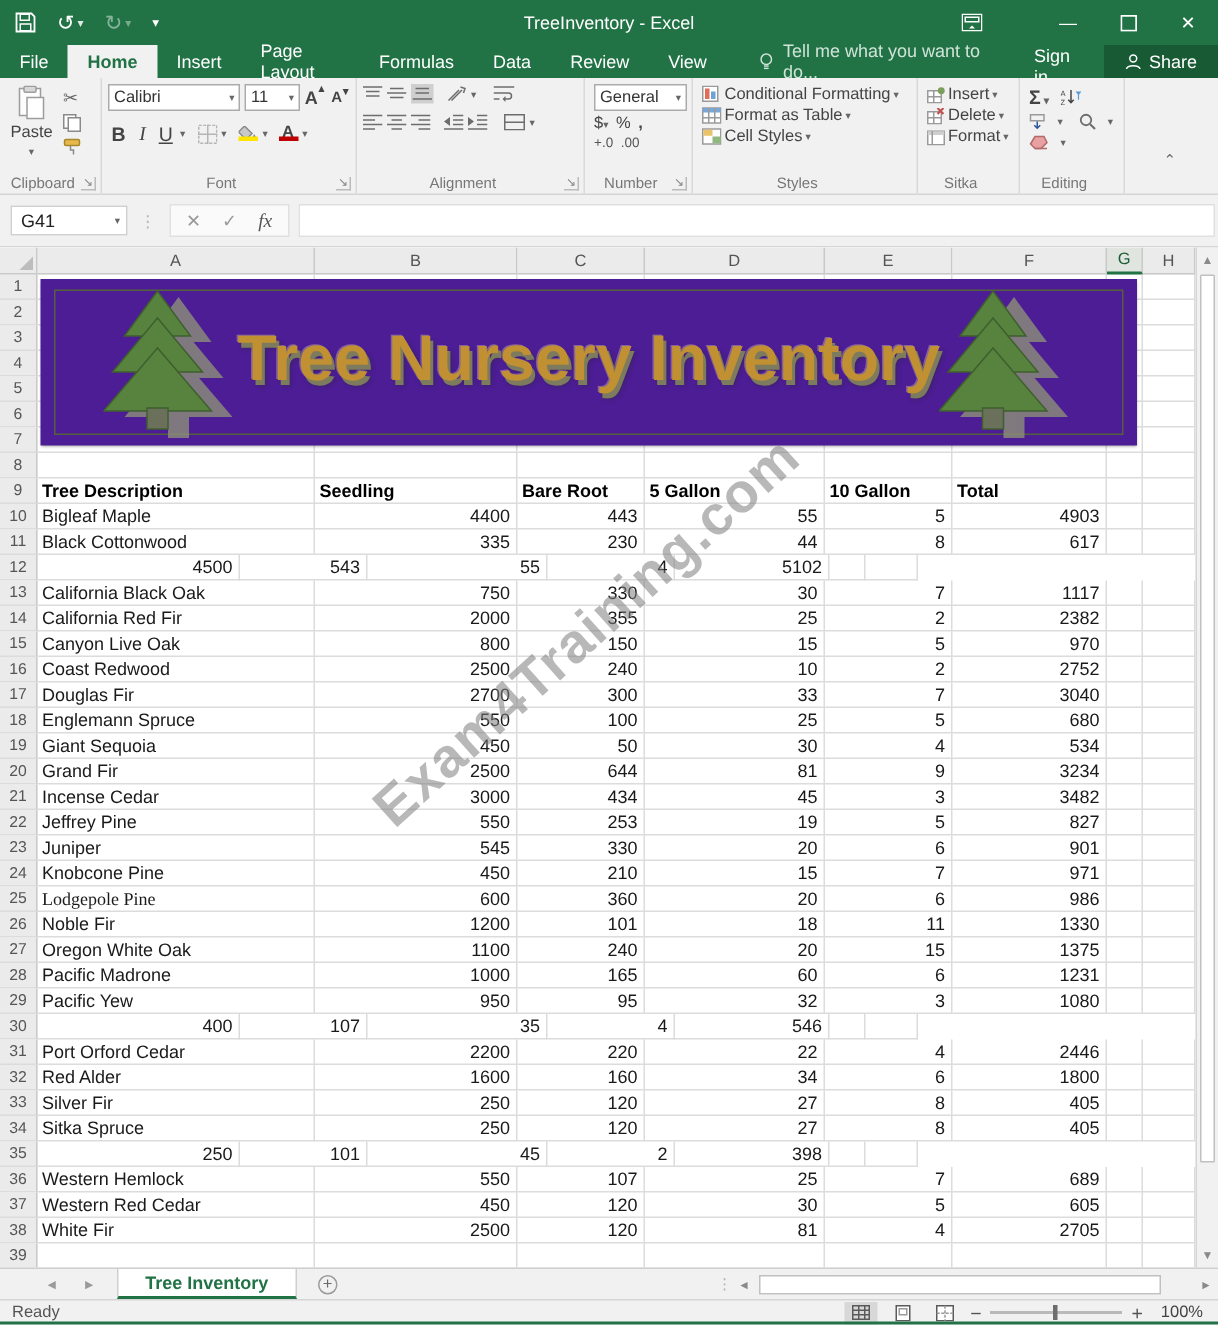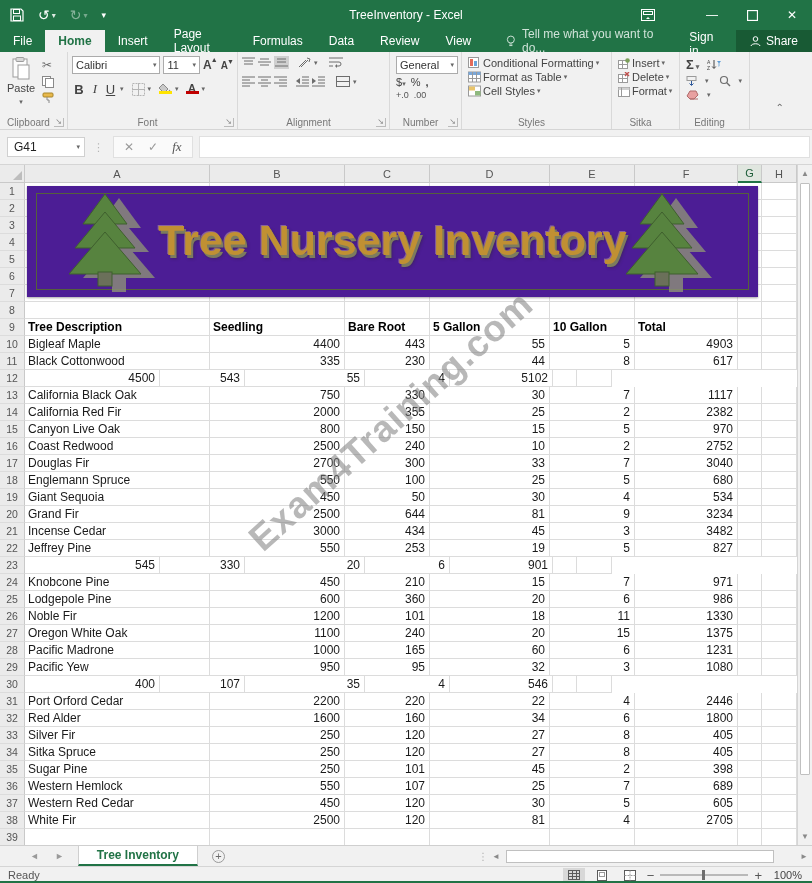--- a/index.html
+++ b/index.html
@@ -757,20 +757,21 @@
       <div class="cell num" style="width: 135px; flex: 0 0 135px;">550</div>
       <div class="cell num" style="width: 85px; flex: 0 0 85px;">253</div>
       <div class="cell num" style="width: 120px; flex: 0 0 120px;">19</div>
       <div class="cell num" style="width: 85px; flex: 0 0 85px;">5</div>
       <div class="cell num" style="width: 103px; flex: 0 0 103px;">827</div>
       <div class="cell" style="width: 24px; flex: 0 0 24px;"></div>
       <div class="cell" style="width: 35px; flex: 0 0 35px;"></div>
     </div>
     <div class="srow">
       <div class="rhdr">23</div>
+      <div class="cell txt" style="width: 185px; flex: 0 0 185px;">Juniper</div>
       <div class="cell num" style="width: 135px; flex: 0 0 135px;">545</div>
       <div class="cell num" style="width: 85px; flex: 0 0 85px;">330</div>
       <div class="cell num" style="width: 120px; flex: 0 0 120px;">20</div>
       <div class="cell num" style="width: 85px; flex: 0 0 85px;">6</div>
       <div class="cell num" style="width: 103px; flex: 0 0 103px;">901</div>
       <div class="cell" style="width: 24px; flex: 0 0 24px;"></div>
       <div class="cell" style="width: 35px; flex: 0 0 35px;"></div>
     </div>
     <div class="srow">
       <div class="rhdr">24</div>
@@ -778,21 +779,21 @@
       <div class="cell num" style="width: 135px; flex: 0 0 135px;">450</div>
       <div class="cell num" style="width: 85px; flex: 0 0 85px;">210</div>
       <div class="cell num" style="width: 120px; flex: 0 0 120px;">15</div>
       <div class="cell num" style="width: 85px; flex: 0 0 85px;">7</div>
       <div class="cell num" style="width: 103px; flex: 0 0 103px;">971</div>
       <div class="cell" style="width: 24px; flex: 0 0 24px;"></div>
       <div class="cell" style="width: 35px; flex: 0 0 35px;"></div>
     </div>
     <div class="srow">
       <div class="rhdr">25</div>
-      <div class="cell txt" style="width: 185px; flex: 0 0 185px;">Lodgepole Pine</div>
+      <div class="cell txt" style="width: 185px; flex: 0 0 185px; font-family: Liberation Serif, serif;">Lodgepole Pine</div>
       <div class="cell num" style="width: 135px; flex: 0 0 135px;">600</div>
       <div class="cell num" style="width: 85px; flex: 0 0 85px;">360</div>
       <div class="cell num" style="width: 120px; flex: 0 0 120px;">20</div>
       <div class="cell num" style="width: 85px; flex: 0 0 85px;">6</div>
       <div class="cell num" style="width: 103px; flex: 0 0 103px;">986</div>
       <div class="cell" style="width: 24px; flex: 0 0 24px;"></div>
       <div class="cell" style="width: 35px; flex: 0 0 35px;"></div>
     </div>
     <div class="srow">
       <div class="rhdr">26</div>
@@ -887,21 +888,20 @@
       <div class="cell num" style="width: 135px; flex: 0 0 135px;">250</div>
       <div class="cell num" style="width: 85px; flex: 0 0 85px;">120</div>
       <div class="cell num" style="width: 120px; flex: 0 0 120px;">27</div>
       <div class="cell num" style="width: 85px; flex: 0 0 85px;">8</div>
       <div class="cell num" style="width: 103px; flex: 0 0 103px;">405</div>
       <div class="cell" style="width: 24px; flex: 0 0 24px;"></div>
       <div class="cell" style="width: 35px; flex: 0 0 35px;"></div>
     </div>
     <div class="srow">
       <div class="rhdr">35</div>
-      <div class="cell txt" style="width: 185px; flex: 0 0 185px;">Sugar Pine</div>
       <div class="cell num" style="width: 135px; flex: 0 0 135px;">250</div>
       <div class="cell num" style="width: 85px; flex: 0 0 85px;">101</div>
       <div class="cell num" style="width: 120px; flex: 0 0 120px;">45</div>
       <div class="cell num" style="width: 85px; flex: 0 0 85px;">2</div>
       <div class="cell num" style="width: 103px; flex: 0 0 103px;">398</div>
       <div class="cell" style="width: 24px; flex: 0 0 24px;"></div>
       <div class="cell" style="width: 35px; flex: 0 0 35px;"></div>
     </div>
     <div class="srow">
       <div class="rhdr">36</div>

